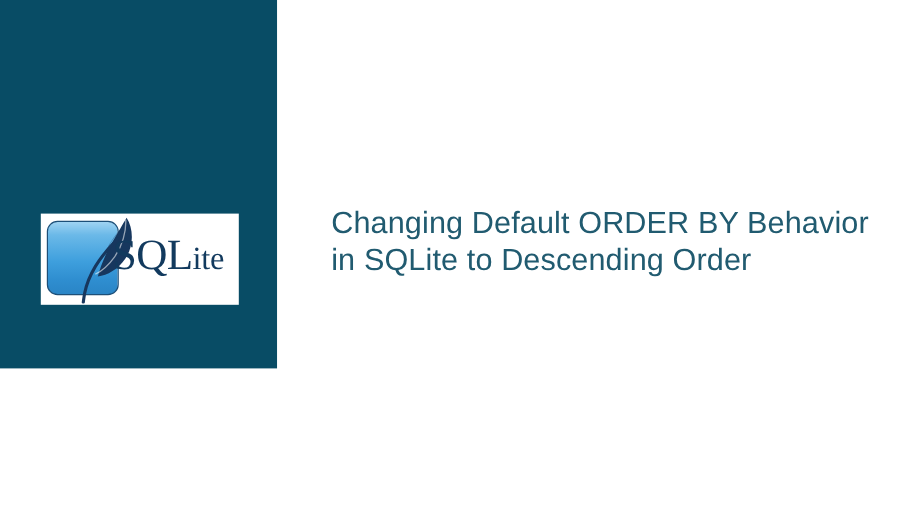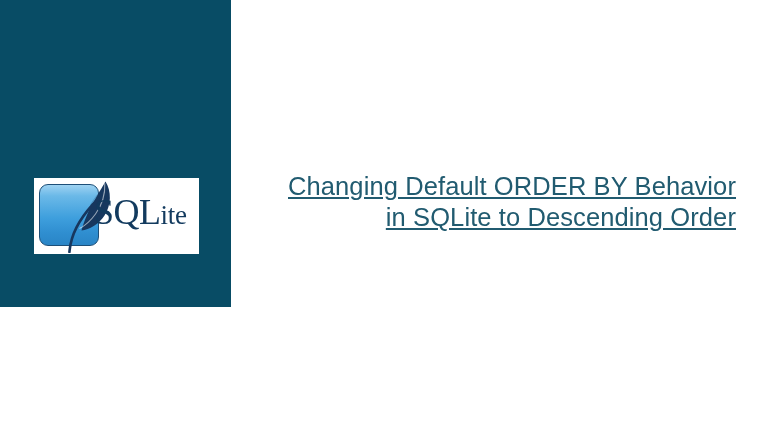--- a/index.html
+++ b/index.html
@@ -111,22 +111,21 @@
     left: 45px;
     top: 171px;
     width: 460px;
     margin: 0;
     color: #215b70;
     font-family: "Liberation Sans", sans-serif;
     font-size: 25.5px;
     font-weight: 400;
     line-height: 31px;
     letter-spacing: 0.1px;
-    text-align: right;
-    text-decoration: underline;
+    text-align: left;
   }
 </style>
 </head>
 <body>
 
 <div class="slide">
 
   <div class="brand-panel">
 
     <div class="logo-card">

